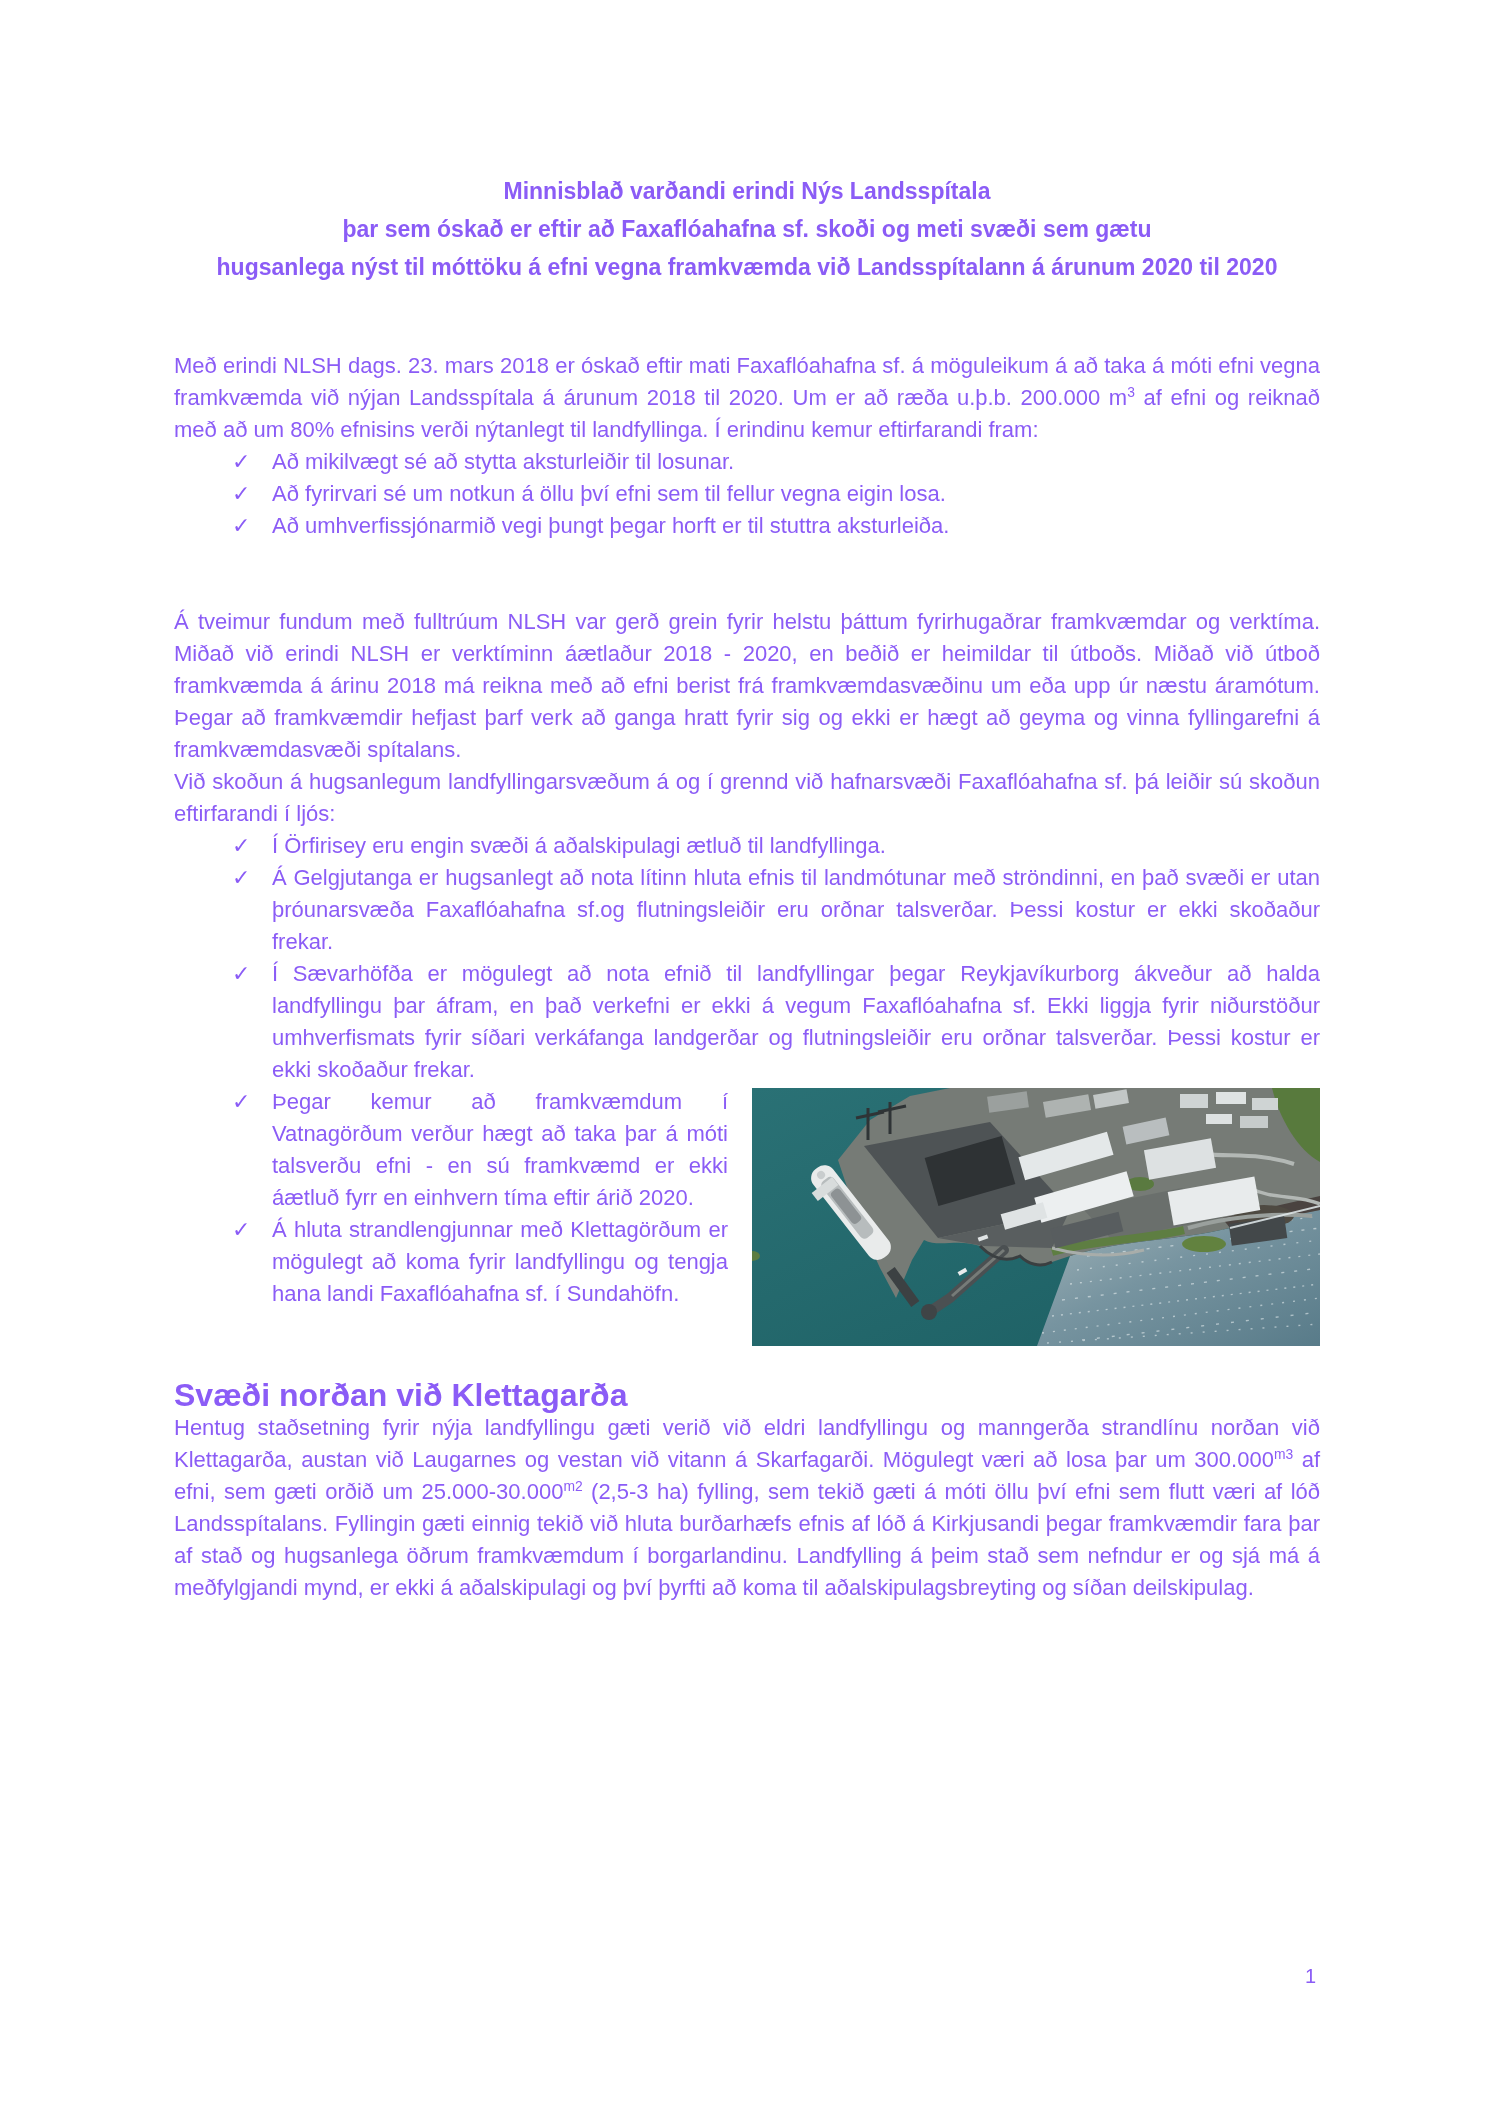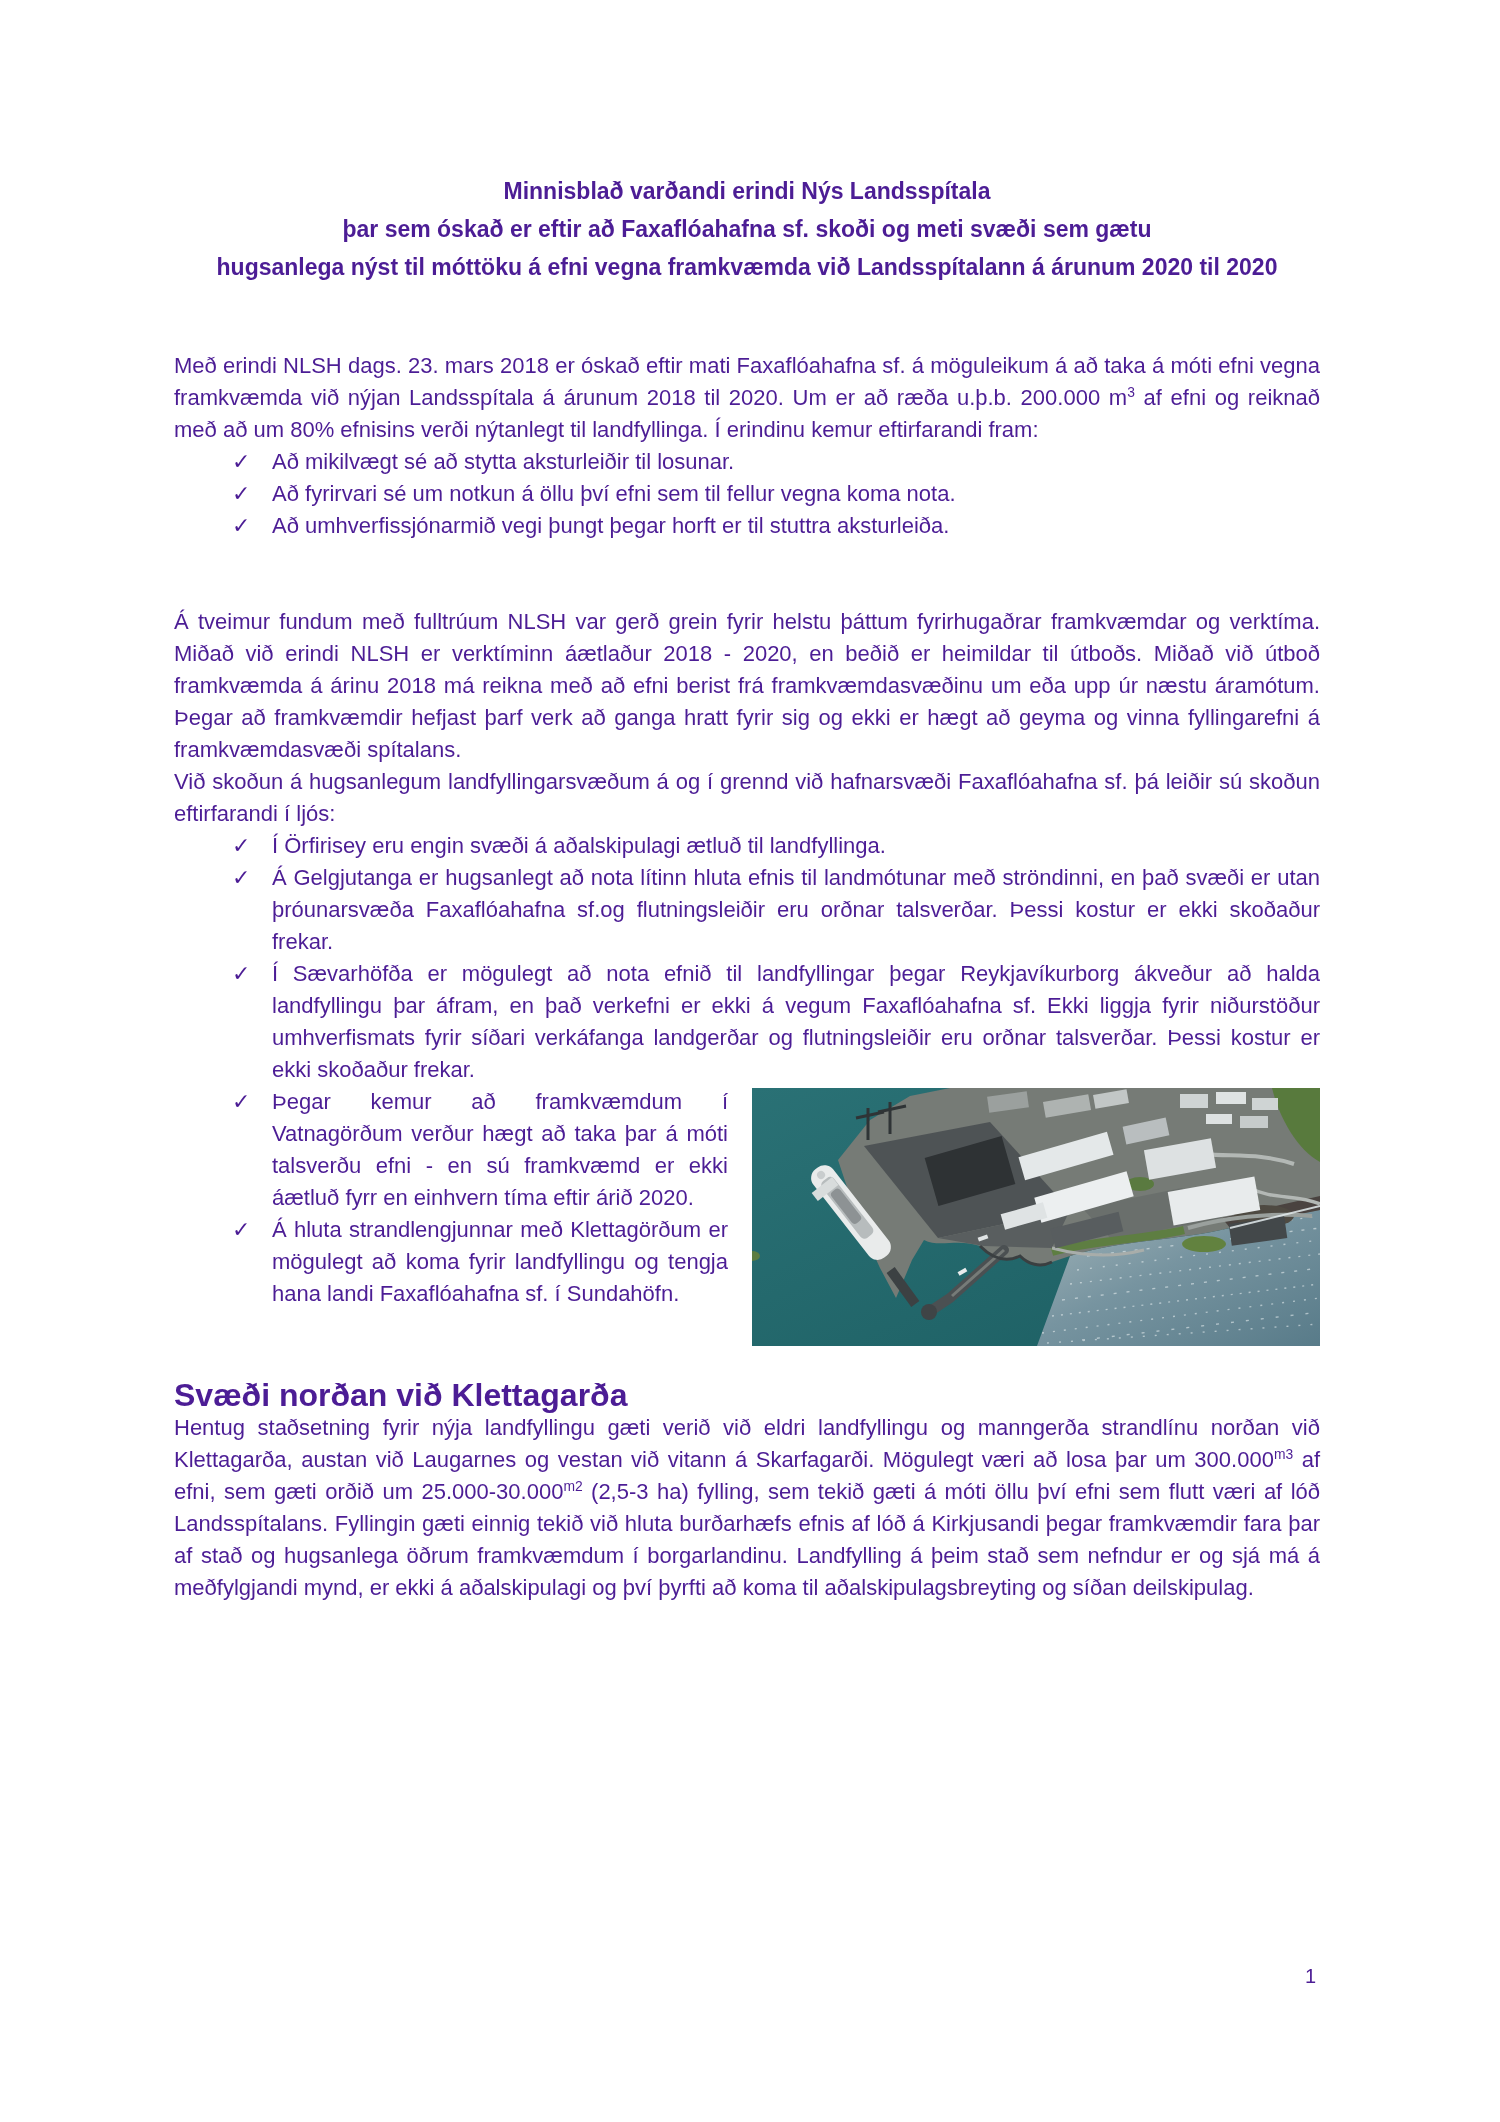--- a/index.html
+++ b/index.html
@@ -4,21 +4,21 @@
 <style>
   html, body { margin: 0; padding: 0; background: #ffffff; }
   .page {
     position: relative;
     width: 1500px;
     height: 2122px;
     background: #ffffff;
     box-sizing: border-box;
     padding: 0 180px 0 174px;
     font-family: "Liberation Sans", sans-serif;
-    color: #4c1d95;
+    color: #8b5cf6;
     overflow: hidden;
   }
   .title-block {
     margin-top: 172px;
     text-align: center;
     font-weight: 700;
     font-size: 23px;
     line-height: 38px;
   }
   .title-line { white-space: nowrap; }
@@ -89,21 +89,21 @@
 
   <p class="body mt-block"><span>Með erindi NLSH dags. 23. mars 2018 er óskað eftir mati Faxaflóahafna sf. á möguleikum á að taka á móti efni vegna framkvæmda við nýjan Landsspítala á árunum 2018 til 2020.  Um er að ræða u.þ.b. 200.000 m</span><span class="sup">3</span><span> af efni og reiknað með að um 80% efnisins verði nýtanlegt til landfyllinga.  Í erindinu kemur eftirfarandi fram:</span></p>
 
   <ul class="checklist">
     <li>
       <span class="check">✓</span>
       <span>Að mikilvægt sé að stytta aksturleiðir til losunar.</span>
     </li>
     <li>
       <span class="check">✓</span>
-      <span>Að fyrirvari sé um notkun á öllu því efni sem til fellur vegna koma nota.</span>
+      <span>Að fyrirvari sé um notkun á öllu því efni sem til fellur vegna eigin losa.</span>
     </li>
     <li>
       <span class="check">✓</span>
       <span>Að umhverfissjónarmið vegi þungt þegar horft er til stuttra aksturleiða.</span>
     </li>
   </ul>
 
   <p class="body mt-block">Á tveimur fundum með fulltrúum NLSH var gerð grein fyrir helstu þáttum fyrirhugaðrar framkvæmdar og verktíma.  Miðað við erindi NLSH er verktíminn áætlaður 2018 - 2020, en beðið er heimildar til útboðs.  Miðað við útboð framkvæmda á árinu 2018 má reikna með að efni berist frá framkvæmdasvæðinu um eða upp úr næstu áramótum. Þegar að framkvæmdir hefjast þarf verk að ganga hratt fyrir sig og ekki er hægt að geyma og vinna fyllingarefni á framkvæmdasvæði spítalans.</p>
   <p class="body">Við skoðun á hugsanlegum landfyllingarsvæðum á og í grennd við hafnarsvæði Faxaflóahafna sf. þá leiðir sú skoðun eftirfarandi í ljós:</p>
 

